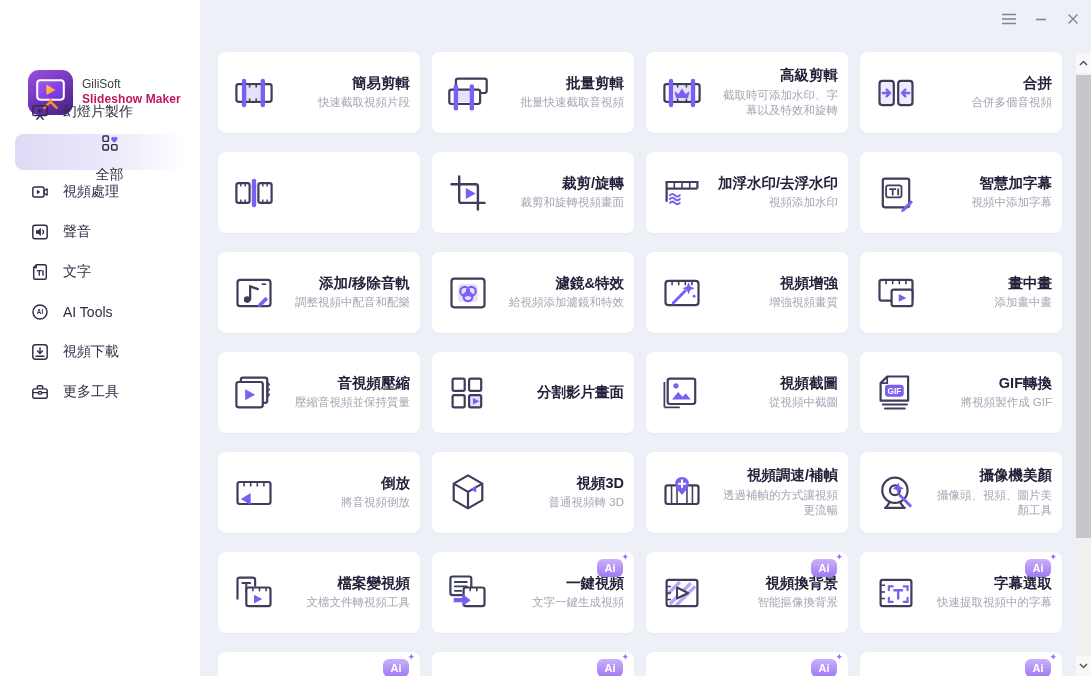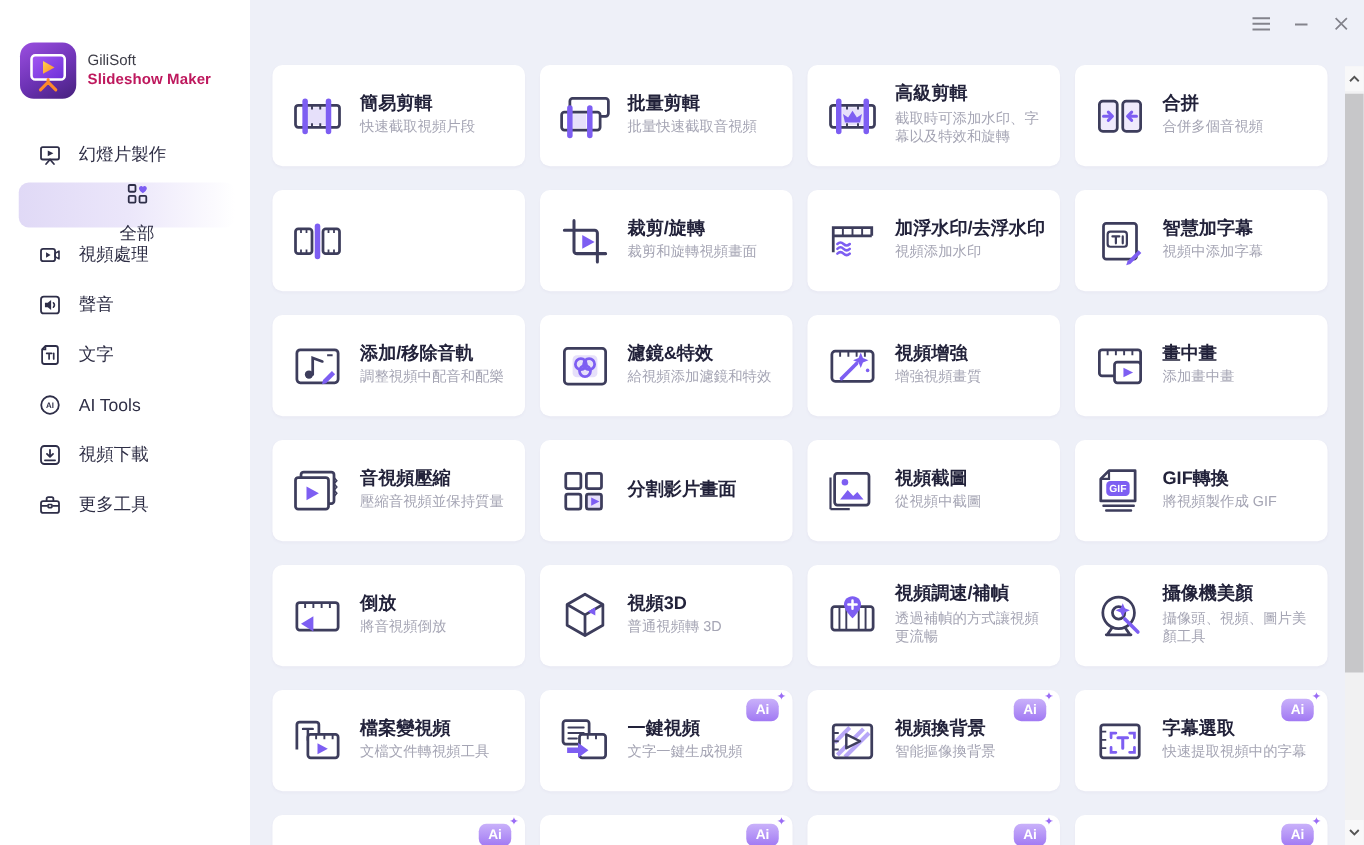--- a/index.html
+++ b/index.html
@@ -2,39 +2,39 @@
 <html><head>
 <meta charset="utf-8">
 <style>
   * { margin:0; padding:0; box-sizing:border-box; }
   html,body { width:1091px; height:676px; overflow:hidden; }
   body { font-family:"Liberation Sans","DejaVu Sans",sans-serif; background:#eef0f8; position:relative; }
   .window { position:absolute; inset:0; }
 
   
   .sidebar { position:absolute; left:0; top:0; bottom:0; width:200px; background:#ffffff; z-index:2; }
-  .logo-row { display:flex; align-items:center; gap:9px; padding:34px 0 0 16px; }
+  .logo-row { display:flex; align-items:center; gap:9px; padding:34px 0 0 28px;margin-top:36px; }
   .logo-mark { width:45px; height:45px; border-radius:11px; background:linear-gradient(150deg,#9b4fe0 0%,#6c32b4 55%,#46217c 100%); display:flex; align-items:center; justify-content:center; flex:none; }
   .brand-name { font-size:12px; color:#3c3c46; line-height:1.15; }
   .product-name { font-size:12px; font-weight:bold; color:#be185d; line-height:1.25; letter-spacing:.1px; }
-  .nav { position:absolute; top:106px; left:0; right:0;text-align:right; }
+  .nav { position:absolute; top:94px; left:0; right:0;text-align:right; }
   .nav-item { height:36px; margin:0 12px 4px 15px; padding-left:16px; border-radius:8px; display:flex; align-items:center; gap:14px; cursor:pointer; }
   .nav-item.selected { background:linear-gradient(90deg,#e0d9f6 0%,#ebe6fa 50%,rgba(244,242,252,0) 100%);flex-direction:column; }
   .nav-icon { width:18px; height:18px; display:flex; align-items:center; justify-content:center; flex:none; }
   .nav-label { font-size:14px; color:#2e2e45; }
 
   
   .titlebar { position:absolute; top:6px; right:6px; height:26px; display:flex; align-items:center; gap:8px; z-index:4; }
   .tb-btn { width:24px; height:24px; display:flex; align-items:center; justify-content:center; cursor:pointer; color:#83838c; }
 
   
   .grid { position:absolute; left:218px; top:52px; display:grid; grid-template-columns:repeat(4,202px); column-gap:12px; row-gap:19px; z-index:1; }
   .card { position:relative; width:202px; height:81px; background:#ffffff; border-radius:8px; display:flex; align-items:center; padding:0 10px 0 14px; cursor:pointer; box-shadow:0 1px 2px rgba(90,80,140,0.04); }
   .card-icon { width:44px; height:44px; margin-right:12px; flex:none; display:flex; align-items:flex-start; justify-content:center;text-decoration:underline; }
-  .card-text { flex:1; min-width:0; }
+  .card-text { flex:1; min-width:0;text-align:right; }
   .card-title { font-size:14.5px; font-weight:bold; color:#22223a; line-height:1.25; white-space:nowrap; }
   .card-sub { font-size:11.5px; color:#a5a5b4; line-height:1.35; margin-top:3px; }
   .ai-badge { position:absolute; top:7px; right:11px; width:26px; height:18px; border-radius:6px; background:linear-gradient(180deg,#c9b1fa 0%,#a179f3 100%); color:#fff; font-size:11px; font-weight:bold; display:flex; align-items:center; justify-content:center; }
   .ai-badge::after { content:"✦"; position:absolute; top:-7px; right:-6px; font-size:9px; color:#9a6cf5; }
 
   
   .scrollbar { position:absolute; right:0; top:53px; bottom:0; width:15px; background:#f1f1f2; z-index:5; }
   .sb-btn { position:absolute; left:0; right:0; height:20px; display:flex; align-items:center; justify-content:center; cursor:pointer; background:#f8f8f9; }
   .sb-up { top:0; } .sb-down { bottom:0; }
   .sb-thumb { position:absolute; left:0; right:0; top:22px; height:463px; background:#c7c7c9; cursor:pointer; }

